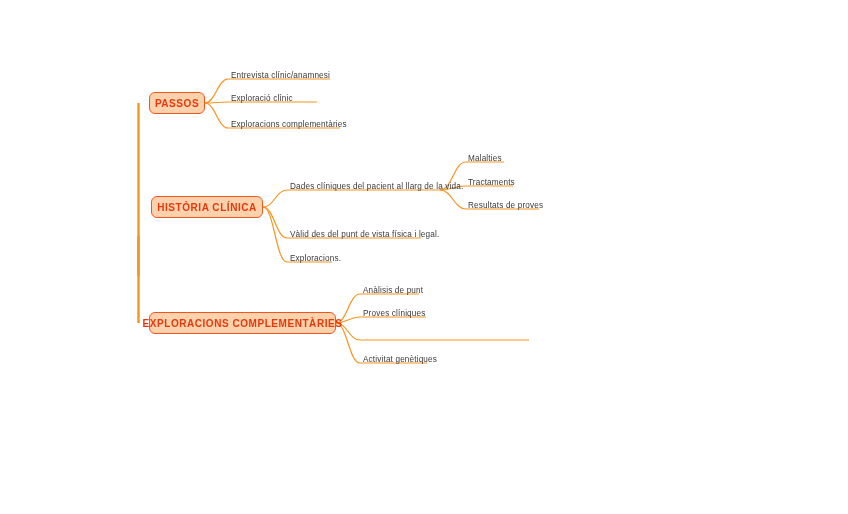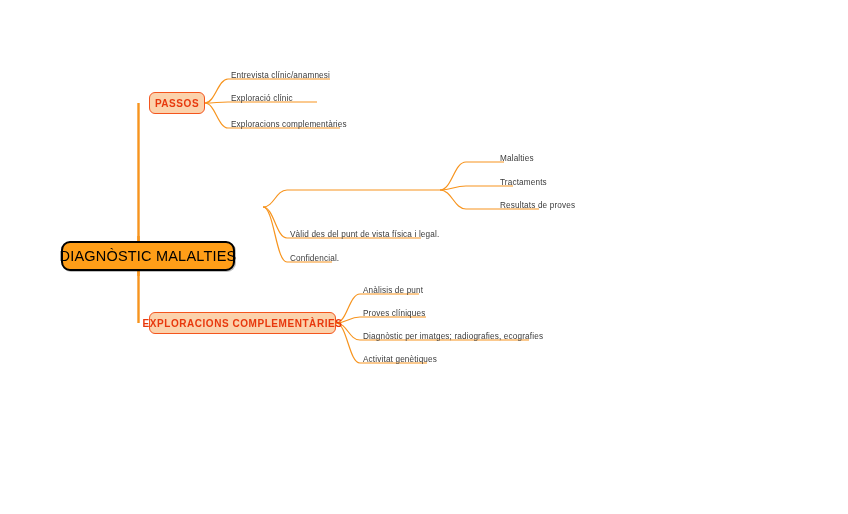--- a/index.html
+++ b/index.html
@@ -59,21 +59,21 @@
   }
   .leaf {
     position: absolute;
     white-space: nowrap;
     color: #3a3a3a;
     font-size: 8px;
     letter-spacing: 0.15px;
     line-height: 11px;
   }
   .leaf-l2 { font-size: 8.2px; }
-  .leaf-l3 { font-size: 8.2px; margin-left: 32px; }
+  .leaf-l3 { font-size: 8.2px; }
 </style>
 </head>
 <body>
 
 <div id="canvas">
 
   <svg class="links" viewBox="0 0 848 514">
 
     <path d="M138.5,103 L138.5,323" stroke="#F7941E" stroke-width="2.4" fill="none"></path>
 
@@ -103,42 +103,45 @@
     <path d="M336,323 C347,323 349,294 360,294" stroke="#F7941E" stroke-width="1.2" fill="none"></path>
     <path d="M336,323 C347,323 349,317 360,317" stroke="#F7941E" stroke-width="1.2" fill="none"></path>
     <path d="M336,323 C347,323 349,340 360,340" stroke="#F7941E" stroke-width="1.2" fill="none"></path>
     <path d="M336,323 C347,323 349,363 360,363" stroke="#F7941E" stroke-width="1.2" fill="none"></path>
     <path d="M360,294 L419,294" stroke="#F7941E" stroke-width="1.2" fill="none"></path>
     <path d="M360,317 L426,317" stroke="#F7941E" stroke-width="1.2" fill="none"></path>
     <path d="M360,340 L529,340" stroke="#F7941E" stroke-width="1.2" fill="none"></path>
     <path d="M360,363 L427,363" stroke="#F7941E" stroke-width="1.2" fill="none"></path>
   </svg>
 
-  <div class="node root-node" style="left:61px; top:241px; width:174px;">
-    <span>DIAGNÒSTIC MALALTIES</span>
-  </div>
 
   <div class="node branch-node" style="left:149px; top:92px; width:56px;">
     <span>PASSOS</span>
   </div>
   <div class="leaf leaf-l2" style="left:231px; top:70px;">
     <span>Entrevista clínic/anamnesi</span>
   </div>
   <div class="leaf leaf-l2" style="left:231px; top:93px;">
     <span>Exploració clínic</span>
   </div>
   <div class="leaf leaf-l2" style="left:231px; top:119px;">
     <span>Exploracions complementàries</span>
   </div>
 
+  <div class="node branch-node" style="left:151px; top:196px; width:112px;">
+    <span>HISTÒRIA CLÍNICA</span>
+  </div>
+  <div class="leaf leaf-l2" style="left:290px; top:181px;">
+    <span>Dades clíniques del pacient al llarg de la vida.</span>
+  </div>
   <div class="leaf leaf-l2" style="left:290px; top:229px;">
     <span>Vàlid des del punt de vista física i legal.</span>
   </div>
   <div class="leaf leaf-l2" style="left:290px; top:253px;">
-    <span>Confidencial.</span>
+    <span>Exploracions.</span>
   </div>
 
   <div class="leaf leaf-l3" style="left:468px; top:153px;">
     <span>Malalties</span>
   </div>
   <div class="leaf leaf-l3" style="left:468px; top:177px;">
     <span>Tractaments</span>
   </div>
   <div class="leaf leaf-l3" style="left:468px; top:200px;">
     <span>Resultats de proves</span>
@@ -146,20 +149,17 @@
 
   <div class="node branch-node" style="left:149px; top:312px; width:187px;">
     <span>EXPLORACIONS COMPLEMENTÀRIES</span>
   </div>
   <div class="leaf leaf-l2" style="left:363px; top:285px;">
     <span>Anàlisis de punt</span>
   </div>
   <div class="leaf leaf-l2" style="left:363px; top:308px;">
     <span>Proves clíniques</span>
   </div>
-  <div class="leaf leaf-l2" style="left:363px; top:331px;">
-    <span>Diagnòstic per imatges; radiografies, ecografies</span>
-  </div>
   <div class="leaf leaf-l2" style="left:363px; top:354px;">
     <span>Activitat genètiques</span>
   </div>
 
 </div>
 
 </body></html>

